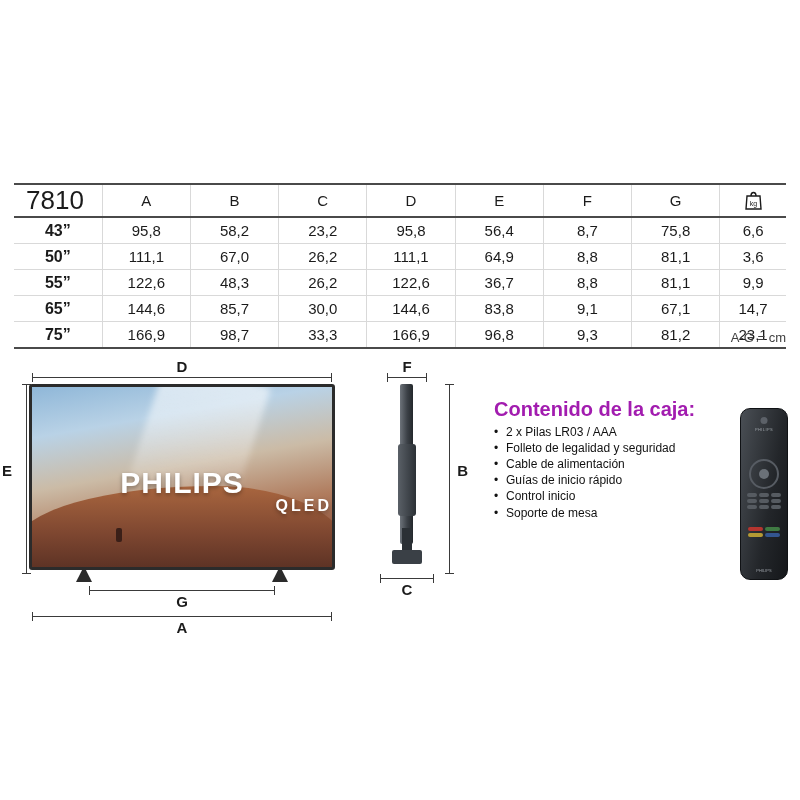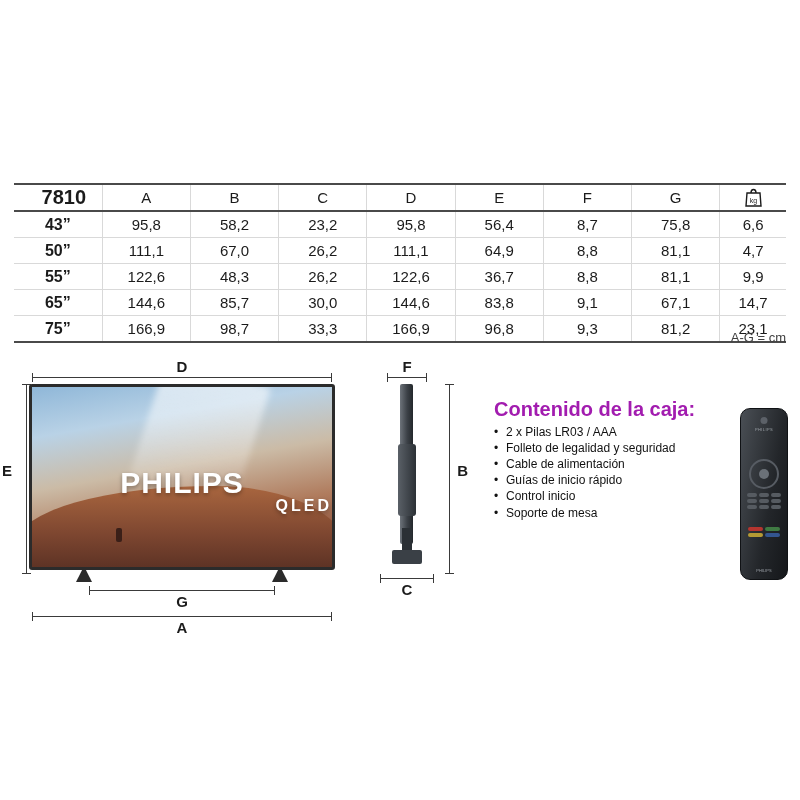--- a/index.html
+++ b/index.html
@@ -36,23 +36,23 @@
     height: 25px;
     padding: 0;
     font-weight: normal;
   }
   table.spec thead th {
     border-top: 2px solid #4a4a4a;
     border-bottom: 2px solid #4a4a4a;
     font-size: 15px;
   }
   table.spec thead th.model {
-    font-size: 20px;
-    font-weight: bold;
-    text-align: center;
+    font-size: 26px;
+    font-weight: normal;
+    text-align: left;
     padding-left: 12px;
     border-left: none;
   }
   table.spec thead th.lastcol { border-right: none; }
   table.spec tbody td.size {
     font-weight: bold;
     font-size: 16px;
     border-left: none;
     text-align: center;
   }
@@ -423,21 +423,21 @@
       </tr>
       <tr>
         <td class="size">50”</td>
         <td>111,1</td>
         <td>67,0</td>
         <td>26,2</td>
         <td>111,1</td>
         <td>64,9</td>
         <td>8,8</td>
         <td>81,1</td>
-        <td class="lastcol">4,7</td>
+        <td class="lastcol">3,6</td>
       </tr>
       <tr>
         <td class="size">55”</td>
         <td>122,6</td>
         <td>48,3</td>
         <td>26,2</td>
         <td>122,6</td>
         <td>36,7</td>
         <td>8,8</td>
         <td>81,1</td>

